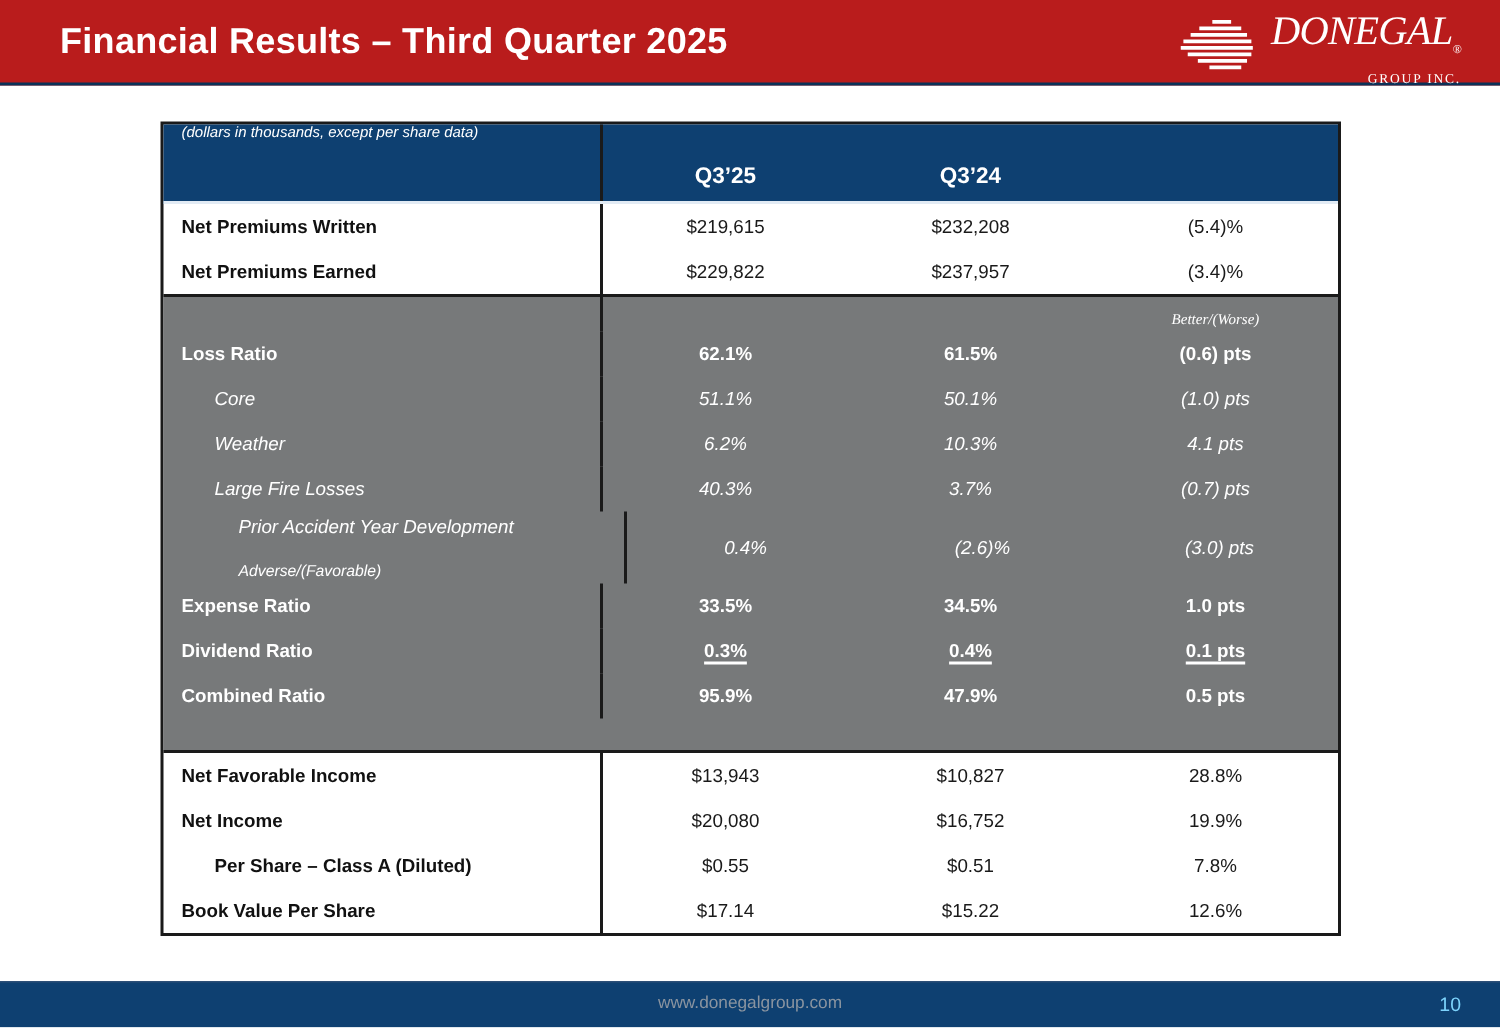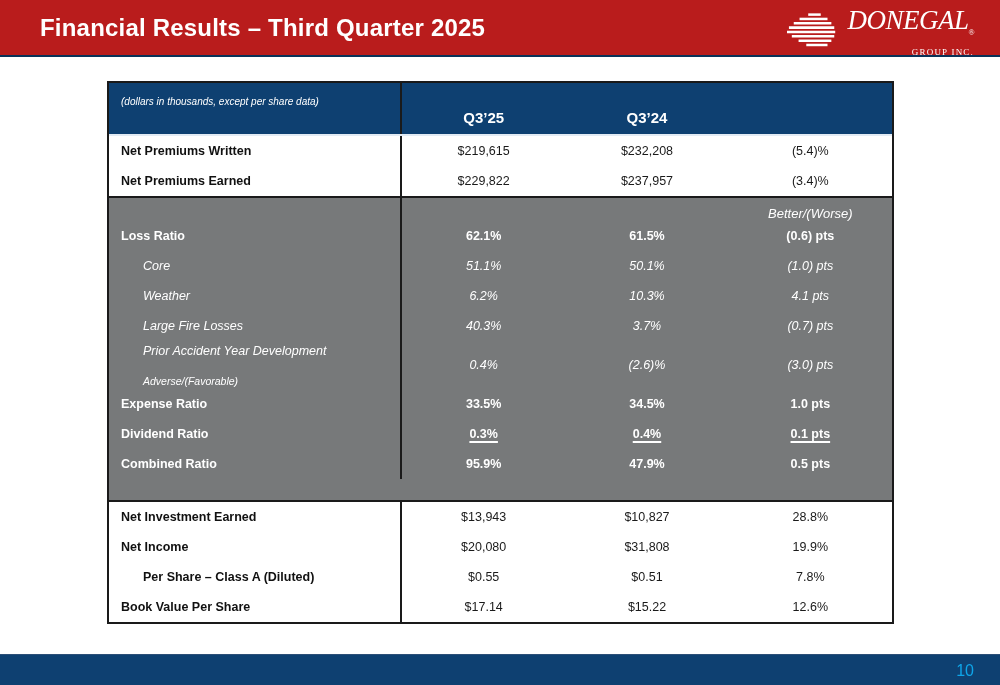--- a/index.html
+++ b/index.html
@@ -77,21 +77,21 @@
   }
   .cell-val { text-align: center; font-size: 12.5px; }
 
   
   .thead {
     height: 53px;
     background: #0e4071;
     color: #ffffff;
     border-bottom: 2px solid #e2ebf4;
   }
-  .thead .cell-label { justify-content: center; padding-bottom: 14px; }
+  .thead .cell-label { justify-content: flex-start; padding-bottom: 14px; }
   .note {
     font-size: 10px;
     font-style: italic;
     color: #ffffff;
     font-weight: 400;
   }
   .col-head {
     font-size: 15px;
     font-weight: 700;
     align-self: end;
@@ -108,30 +108,31 @@
   .sec-gray {
     background: #77797a;
     border-top: 2px solid #1a1a1a;
     border-bottom: 2px solid #1a1a1a;
     color: #ffffff;
     padding-bottom: 21px;
   }
   .sec-gray .row { height: 30px; }
   .row-mini { height: 23px !important; }
   .better-worse {
-    font-size: 13px;
+    font-size: 10px;
     font-style: italic;
     text-align: center;
     padding-top: 8px;
+    font-family: Liberation Serif, serif;
   }
   .sec-gray .bold-row .cell-label,
   .sec-gray .bold-row .cell-val { font-weight: 700; }
   .sec-gray .italic-row .cell-label,
   .sec-gray .italic-row .cell-val { font-style: italic; font-weight: 400; }
-  .row-tall { height: 48px !important; }
+  .row-tall { height: 48px !important; padding-left: 16px; }
   .sublabel { font-size: 10.5px; font-style: italic; margin-top: 17px; }
   .underline { text-decoration: underline; text-underline-offset: 3px; text-decoration-thickness: 1.5px; }
   .sec-gray .cell-label { font-size: 12.5px; }
 
   
   .footbar {
     position: absolute;
     left: 0; bottom: 0;
     width: 1000px; height: 31px;
     background: #0e4071;
@@ -141,22 +142,22 @@
     position: absolute;
     left: 0; right: 0;
     top: 8px;
     text-align: center;
     color: #8a94a0;
     font-size: 11.5px;
   }
   .foot-page {
     position: absolute;
     right: 26px; top: 7px;
-    color: #0ea5e9;
-    font-size: 16px;
+    color: #7dd3fc;
+    font-size: 13px;
   }
 </style>
 </head>
 <body>
 
 <div class="slide">
 
   <div class="topbar">
     <div class="slide-title">Financial Results – Third Quarter 2025</div>
     <div class="logo">
@@ -269,44 +270,45 @@
       <div class="row bold-row">
         <div class="cell-label">Combined Ratio</div>
         <div class="cell-val">95.9%</div>
         <div class="cell-val">47.9%</div>
         <div class="cell-val">0.5 pts</div>
       </div>
     </div>
 
     <div class="sec-white">
       <div class="row">
-        <div class="cell-label">Net Investment Earned</div>
+        <div class="cell-label">Net Favorable Income</div>
         <div class="cell-val">$13,943</div>
         <div class="cell-val">$10,827</div>
         <div class="cell-val">28.8%</div>
       </div>
       <div class="row">
         <div class="cell-label">Net Income</div>
         <div class="cell-val">$20,080</div>
-        <div class="cell-val">$31,808</div>
+        <div class="cell-val">$16,752</div>
         <div class="cell-val">19.9%</div>
       </div>
       <div class="row">
         <div class="cell-label lbl-indent">Per Share – Class A (Diluted)</div>
         <div class="cell-val">$0.55</div>
         <div class="cell-val">$0.51</div>
         <div class="cell-val">7.8%</div>
       </div>
       <div class="row">
         <div class="cell-label">Book Value Per Share</div>
         <div class="cell-val">$17.14</div>
         <div class="cell-val">$15.22</div>
         <div class="cell-val">12.6%</div>
       </div>
     </div>
 
   </div>
 
   <div class="footbar">
+    <div class="foot-url">www.donegalgroup.com</div>
     <div class="foot-page">10</div>
   </div>
 
 </div>
 
 </body></html>

